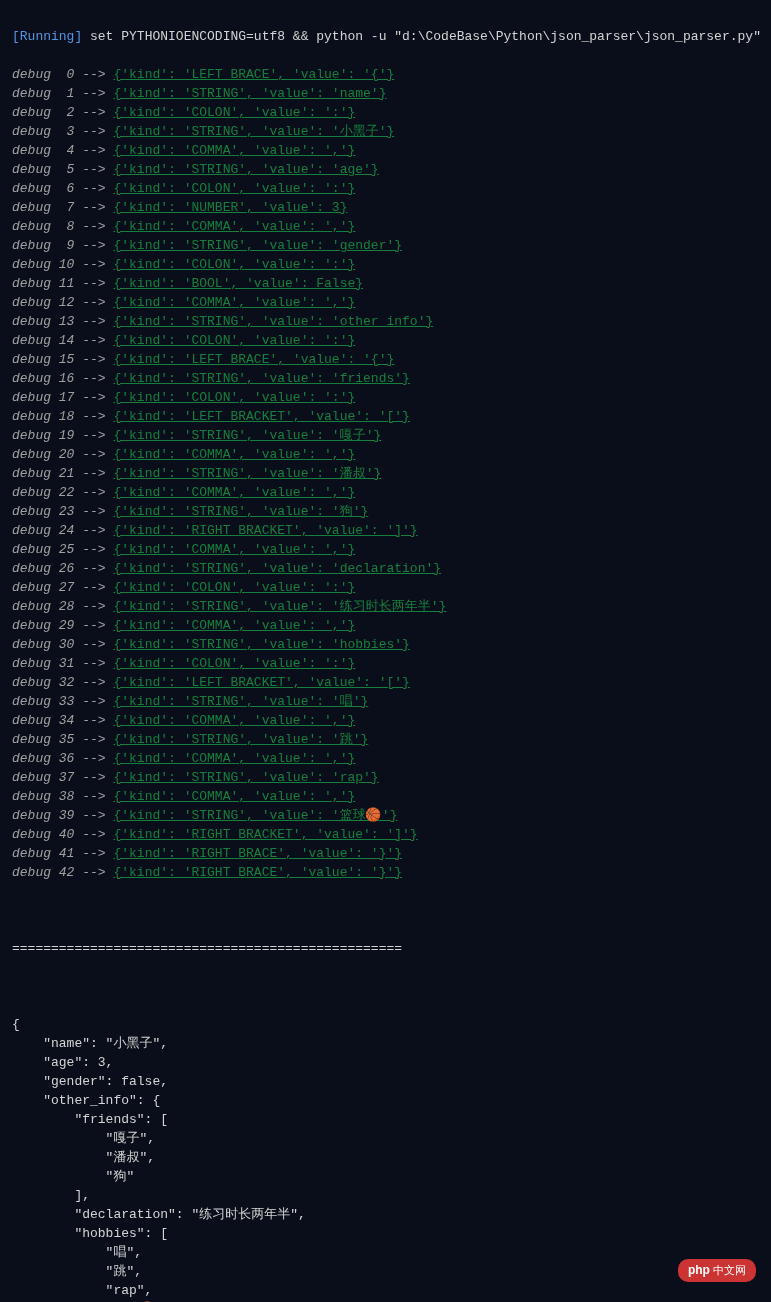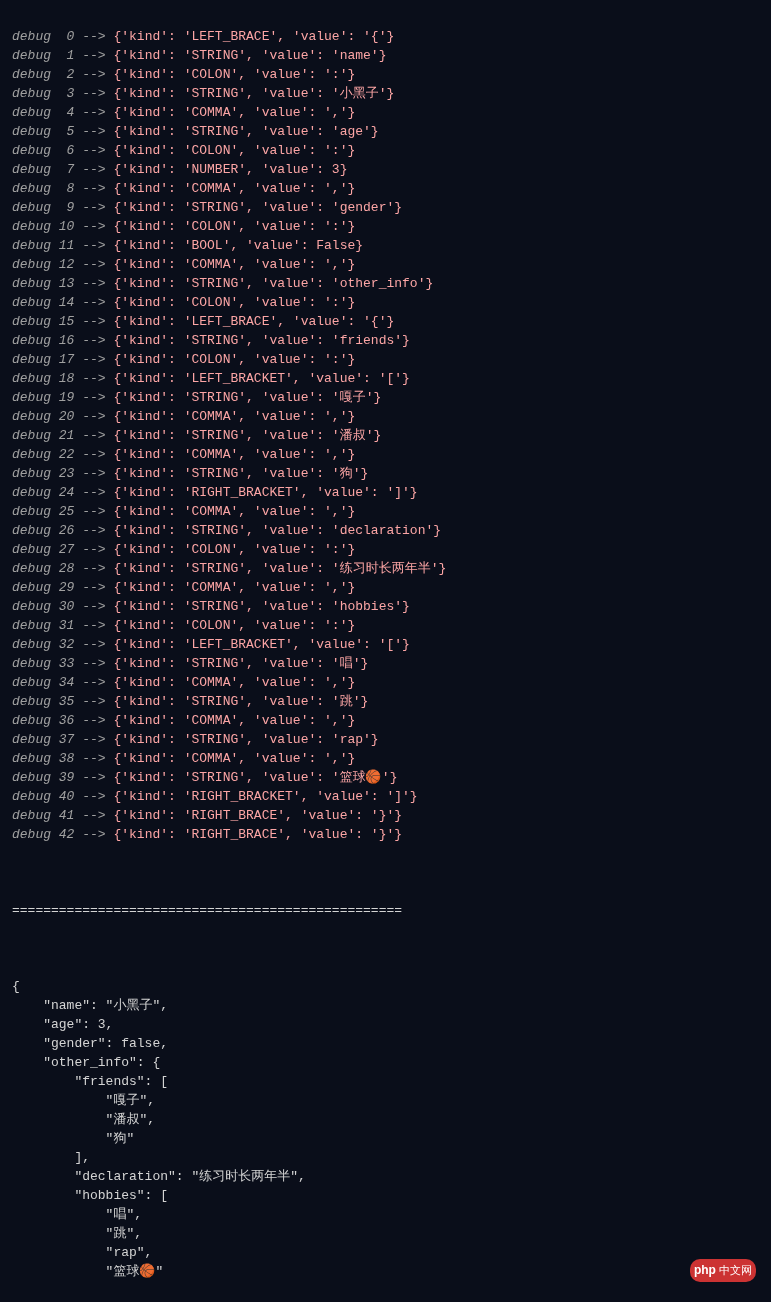--- a/index.html
+++ b/index.html
@@ -23,50 +23,52 @@
       color: #5294e2;
     }
     .command {
       color: #d4d4d4;
     }
     .debug-prefix {
       color: #a0a0a0;
       font-style: italic;
     }
     .output-text {
-      color: #fca5a5;
+      color: #15803d;
+      text-decoration: underline;
     }
     .separator {
       color: #d4d4d4;
     }
     .json-block {
       color: #d4d4d4;
     }
     .php-tag {
       position: fixed;
       bottom: 20px;
       right: 15px;
       background-color: #cc3333;
       color: #ffffff;
-      padding: 2px 4px;
+      padding: 2px 10px;
       border-radius: 10px;
       font-size: 12px;
       font-family: sans-serif;
     }
     .php-prefix {
       font-weight: bold;
     }
     .php-suffix {
       font-size: 11px;
     }
   </style>
 </head>
 <body>
 
 <div class="terminal">
+<div><span class="status-running">[Running]</span><span class="command"> set PYTHONIOENCODING=utf8 &amp;&amp; python -u "d:\CodeBase\Python\json_parser\json_parser.py"</span></div>
 <div id="debug-container"><div><span class="debug-prefix">debug  0 --&gt; </span><span class="output-text">{'kind': 'LEFT_BRACE', 'value': '{'}</span></div><div><span class="debug-prefix">debug  1 --&gt; </span><span class="output-text">{'kind': 'STRING', 'value': 'name'}</span></div><div><span class="debug-prefix">debug  2 --&gt; </span><span class="output-text">{'kind': 'COLON', 'value': ':'}</span></div><div><span class="debug-prefix">debug  3 --&gt; </span><span class="output-text">{'kind': 'STRING', 'value': '小黑子'}</span></div><div><span class="debug-prefix">debug  4 --&gt; </span><span class="output-text">{'kind': 'COMMA', 'value': ','}</span></div><div><span class="debug-prefix">debug  5 --&gt; </span><span class="output-text">{'kind': 'STRING', 'value': 'age'}</span></div><div><span class="debug-prefix">debug  6 --&gt; </span><span class="output-text">{'kind': 'COLON', 'value': ':'}</span></div><div><span class="debug-prefix">debug  7 --&gt; </span><span class="output-text">{'kind': 'NUMBER', 'value': 3}</span></div><div><span class="debug-prefix">debug  8 --&gt; </span><span class="output-text">{'kind': 'COMMA', 'value': ','}</span></div><div><span class="debug-prefix">debug  9 --&gt; </span><span class="output-text">{'kind': 'STRING', 'value': 'gender'}</span></div><div><span class="debug-prefix">debug 10 --&gt; </span><span class="output-text">{'kind': 'COLON', 'value': ':'}</span></div><div><span class="debug-prefix">debug 11 --&gt; </span><span class="output-text">{'kind': 'BOOL', 'value': False}</span></div><div><span class="debug-prefix">debug 12 --&gt; </span><span class="output-text">{'kind': 'COMMA', 'value': ','}</span></div><div><span class="debug-prefix">debug 13 --&gt; </span><span class="output-text">{'kind': 'STRING', 'value': 'other_info'}</span></div><div><span class="debug-prefix">debug 14 --&gt; </span><span class="output-text">{'kind': 'COLON', 'value': ':'}</span></div><div><span class="debug-prefix">debug 15 --&gt; </span><span class="output-text">{'kind': 'LEFT_BRACE', 'value': '{'}</span></div><div><span class="debug-prefix">debug 16 --&gt; </span><span class="output-text">{'kind': 'STRING', 'value': 'friends'}</span></div><div><span class="debug-prefix">debug 17 --&gt; </span><span class="output-text">{'kind': 'COLON', 'value': ':'}</span></div><div><span class="debug-prefix">debug 18 --&gt; </span><span class="output-text">{'kind': 'LEFT_BRACKET', 'value': '['}</span></div><div><span class="debug-prefix">debug 19 --&gt; </span><span class="output-text">{'kind': 'STRING', 'value': '嘎子'}</span></div><div><span class="debug-prefix">debug 20 --&gt; </span><span class="output-text">{'kind': 'COMMA', 'value': ','}</span></div><div><span class="debug-prefix">debug 21 --&gt; </span><span class="output-text">{'kind': 'STRING', 'value': '潘叔'}</span></div><div><span class="debug-prefix">debug 22 --&gt; </span><span class="output-text">{'kind': 'COMMA', 'value': ','}</span></div><div><span class="debug-prefix">debug 23 --&gt; </span><span class="output-text">{'kind': 'STRING', 'value': '狗'}</span></div><div><span class="debug-prefix">debug 24 --&gt; </span><span class="output-text">{'kind': 'RIGHT_BRACKET', 'value': ']'}</span></div><div><span class="debug-prefix">debug 25 --&gt; </span><span class="output-text">{'kind': 'COMMA', 'value': ','}</span></div><div><span class="debug-prefix">debug 26 --&gt; </span><span class="output-text">{'kind': 'STRING', 'value': 'declaration'}</span></div><div><span class="debug-prefix">debug 27 --&gt; </span><span class="output-text">{'kind': 'COLON', 'value': ':'}</span></div><div><span class="debug-prefix">debug 28 --&gt; </span><span class="output-text">{'kind': 'STRING', 'value': '练习时长两年半'}</span></div><div><span class="debug-prefix">debug 29 --&gt; </span><span class="output-text">{'kind': 'COMMA', 'value': ','}</span></div><div><span class="debug-prefix">debug 30 --&gt; </span><span class="output-text">{'kind': 'STRING', 'value': 'hobbies'}</span></div><div><span class="debug-prefix">debug 31 --&gt; </span><span class="output-text">{'kind': 'COLON', 'value': ':'}</span></div><div><span class="debug-prefix">debug 32 --&gt; </span><span class="output-text">{'kind': 'LEFT_BRACKET', 'value': '['}</span></div><div><span class="debug-prefix">debug 33 --&gt; </span><span class="output-text">{'kind': 'STRING', 'value': '唱'}</span></div><div><span class="debug-prefix">debug 34 --&gt; </span><span class="output-text">{'kind': 'COMMA', 'value': ','}</span></div><div><span class="debug-prefix">debug 35 --&gt; </span><span class="output-text">{'kind': 'STRING', 'value': '跳'}</span></div><div><span class="debug-prefix">debug 36 --&gt; </span><span class="output-text">{'kind': 'COMMA', 'value': ','}</span></div><div><span class="debug-prefix">debug 37 --&gt; </span><span class="output-text">{'kind': 'STRING', 'value': 'rap'}</span></div><div><span class="debug-prefix">debug 38 --&gt; </span><span class="output-text">{'kind': 'COMMA', 'value': ','}</span></div><div><span class="debug-prefix">debug 39 --&gt; </span><span class="output-text">{'kind': 'STRING', 'value': '篮球🏀'}</span></div><div><span class="debug-prefix">debug 40 --&gt; </span><span class="output-text">{'kind': 'RIGHT_BRACKET', 'value': ']'}</span></div><div><span class="debug-prefix">debug 41 --&gt; </span><span class="output-text">{'kind': 'RIGHT_BRACE', 'value': '}'}</span></div><div><span class="debug-prefix">debug 42 --&gt; </span><span class="output-text">{'kind': 'RIGHT_BRACE', 'value': '}'}</span></div></div>
 <div> </div>
 <div class="separator">==================================================</div>
 <div> </div>
 <div class="json-block" id="json-container"><div>{</div><div>    "name": "小黑子",</div><div>    "age": 3,</div><div>    "gender": false,</div><div>    "other_info": {</div><div>        "friends": [</div><div>            "嘎子",</div><div>            "潘叔",</div><div>            "狗"</div><div>        ],</div><div>        "declaration": "练习时长两年半",</div><div>        "hobbies": [</div><div>            "唱",</div><div>            "跳",</div><div>            "rap",</div><div>            "篮球🏀"</div></div>
 
 
 </div>
 
 <div class="php-tag"><span class="php-prefix">php</span><span class="php-suffix"> 中文网</span></div>

